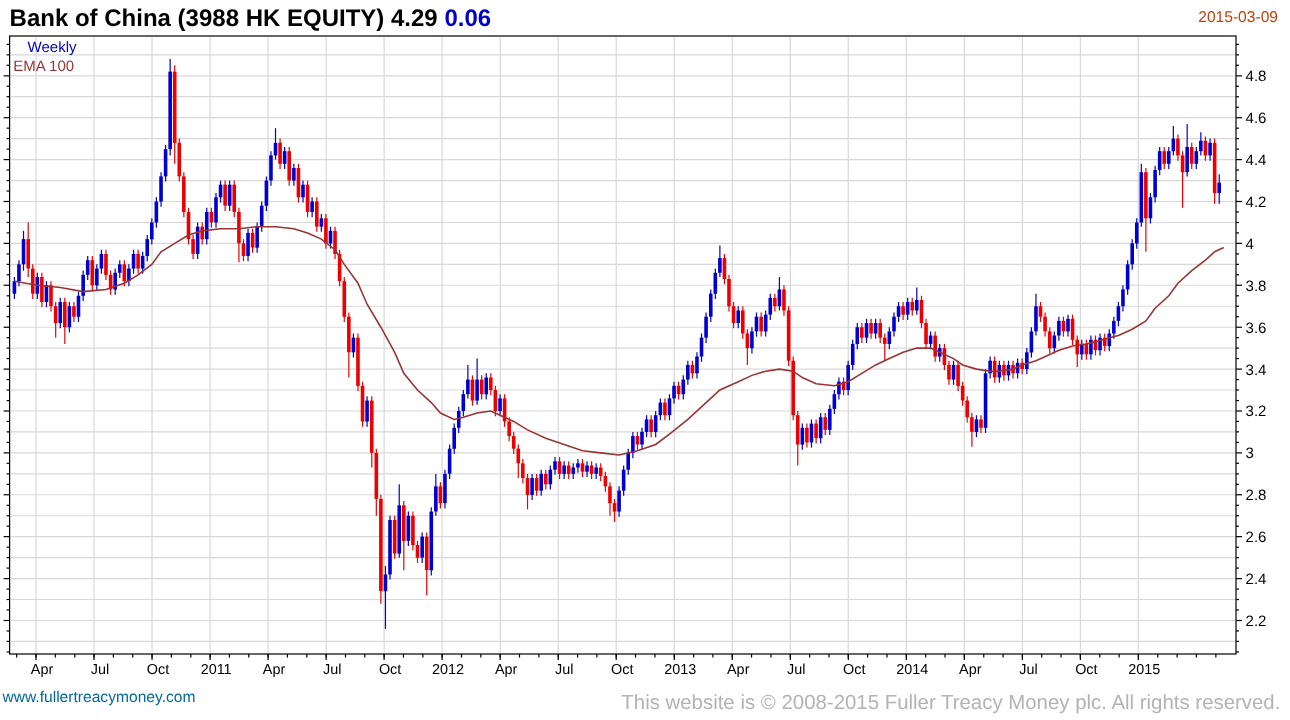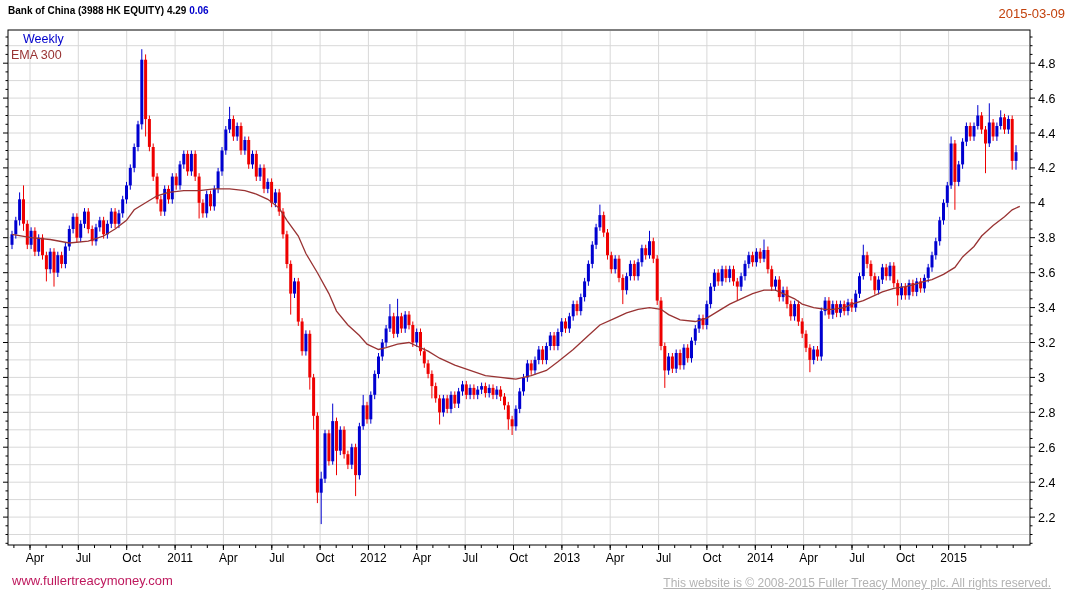--- a/index.html
+++ b/index.html
@@ -1,25 +1,25 @@
 <!DOCTYPE html>
 <html><head>
 <meta charset="utf-8">
 <style>
   html,body{margin:0;padding:0;background:#ffffff;width:1075px;height:600px;overflow:hidden;
             font-family:"Liberation Sans",sans-serif;}
   #stage{position:relative;width:1075px;height:600px;background:#fff;}
   #chart-svg{position:absolute;left:0;top:0;}
-  .hdr-title{position:absolute;left:8px;top:5px;font-size:10px;font-weight:bold;color:#000;white-space:nowrap;}
+  .hdr-title{position:absolute;left:8px;top:5px;font-size:20px;font-weight:bold;color:#000;white-space:nowrap;}
   .hdr-change{color:#0000cc;}
   .hdr-date{position:absolute;right:10px;top:6px;font-size:13px;color:#c2410c;}
   .legend-weekly{position:absolute;left:23px;top:32px;font-size:12.5px;color:#0000cc;}
   .legend-ema{position:absolute;left:11px;top:48px;font-size:12.5px;color:#993333;}
-  .footer-link{position:absolute;left:12px;top:573px;font-size:13px;color:#be185d;text-decoration:none;cursor:pointer;}
-  .footer-copy{position:absolute;right:24px;top:576px;font-size:12px;color:#b3b3b3;text-decoration:underline;}
+  .footer-link{position:absolute;left:2px;top:573px;font-size:13px;color:#0369a1;text-decoration:none;cursor:pointer;}
+  .footer-copy{position:absolute;right:8px;top:576px;font-size:17px;color:#b3b3b3;}
 </style>
 </head>
 <body>
 
 <div id="stage">
   <svg id="chart-svg" width="1075" height="600" viewBox="0 0 1075 600">
       <g>
         <line x1="9" y1="534.5" x2="1029" y2="534.5" stroke="#d8d8d8" stroke-width="1"></line>
         <line x1="9" y1="517.1" x2="1029" y2="517.1" stroke="#d8d8d8" stroke-width="1"></line>
         <line x1="9" y1="499.6" x2="1029" y2="499.6" stroke="#d8d8d8" stroke-width="1"></line>
@@ -845,17 +845,17 @@
       </g>
     </svg>
 
   <div class="hdr-title">
     <span>Bank of China (3988 HK EQUITY) 4.29</span>
     <span class="hdr-change">0.06</span>
   </div>
   <div class="hdr-date">2015-03-09</div>
 
   <div class="legend-weekly">Weekly</div>
-  <div class="legend-ema">EMA 300</div>
+  <div class="legend-ema">EMA 100</div>
 
   <a class="footer-link">www.fullertreacymoney.com</a>
   <div class="footer-copy">This website is © 2008-2015 Fuller Treacy Money plc. All rights reserved.</div>
 </div>
 
 </body></html>

